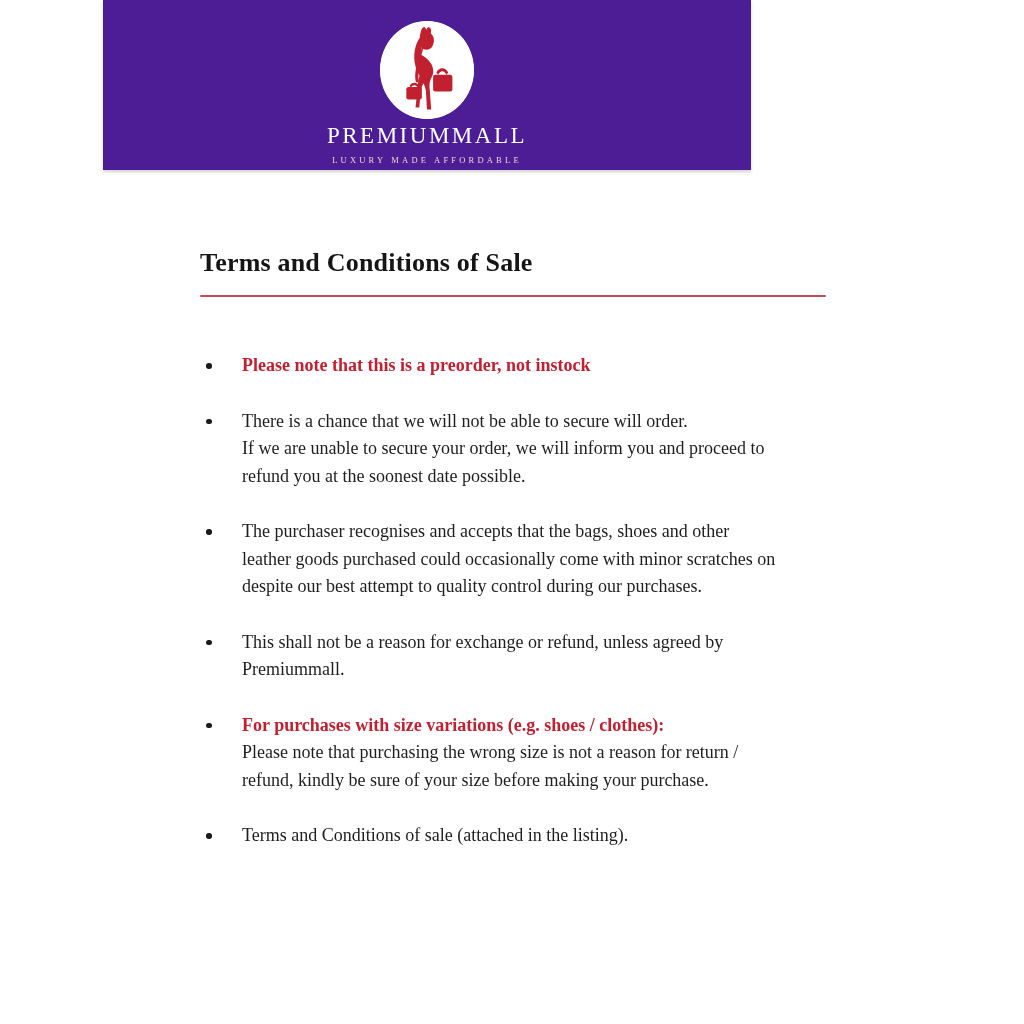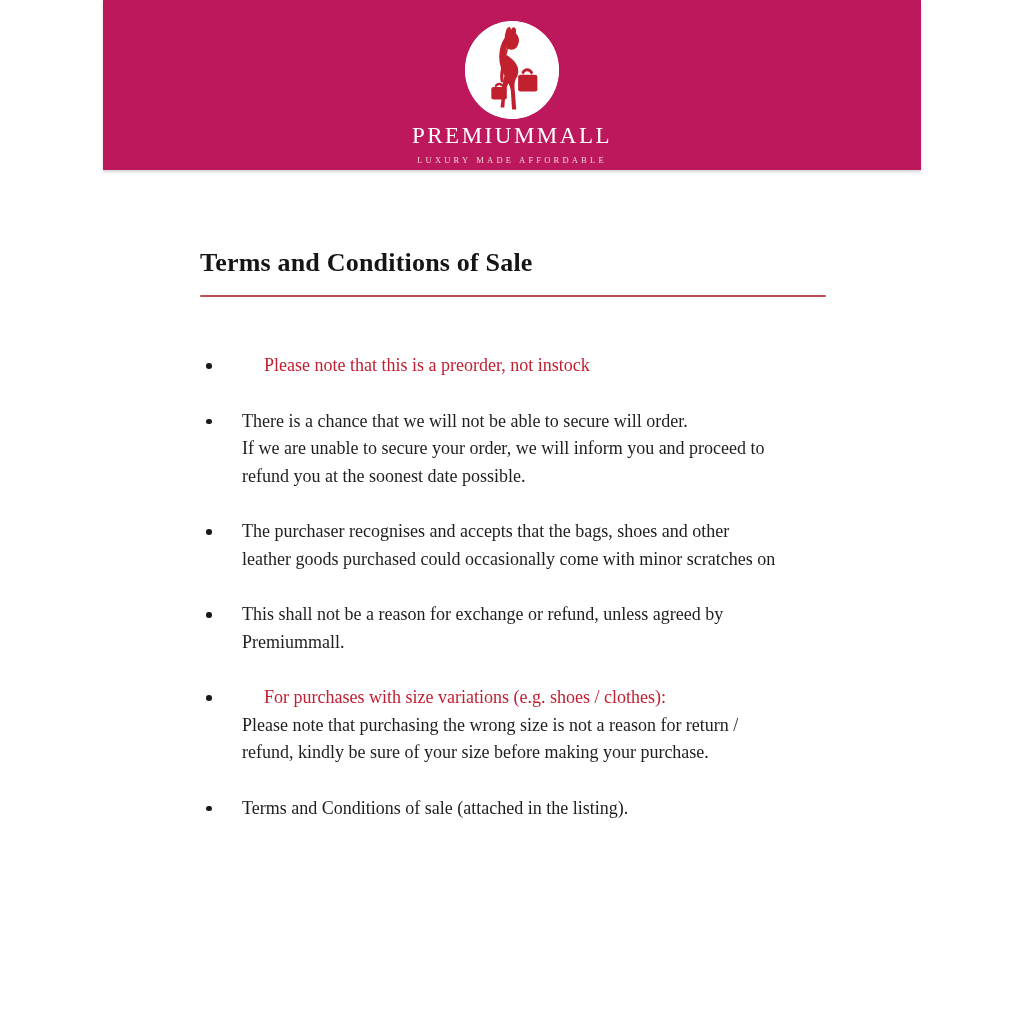--- a/index.html
+++ b/index.html
@@ -10,22 +10,22 @@
     height: 1024px;
     background: #ffffff;
     overflow: hidden;
     font-family: "Liberation Serif", "DejaVu Serif", serif;
   }
 
   
   .banner {
     position: absolute;
     left: 103px; top: 0;
-    width: 818px; height: 170px;
-    background: #be185d;
+    width: 648px; height: 170px;
+    background: #4c1d95;
     box-shadow: 0 2px 3px rgba(0,0,0,0.18);
     display: flex;
     flex-direction: column;
     align-items: center;
   }
   .logo-circle {
     margin-top: 21px;
     width: 94px; height: 98px;
     border-radius: 50%;
     background: #ffffff;
@@ -84,23 +84,22 @@
     color: #1e1e1e;
   }
   .bullet-dot {
     position: absolute;
     left: 1px; top: 11px;
     width: 5.5px; height: 5.5px;
     border-radius: 50%;
     background: #1a1a1a;
   }
   .bullet-lead {
-    font-weight: 400;
+    font-weight: 700;
     color: #c22031;
-    margin-left: 22px;
   }
   .bullet-line { white-space: nowrap; }
 </style>
 </head>
 <body>
 
 <div class="page">
 
   <header class="banner">
     <span class="logo-circle">
@@ -146,20 +145,21 @@
       <span class="bullet-dot"></span>
       <div class="bullet-line">There is a chance that we will not be able to secure will order.</div>
       <div class="bullet-line">If we are unable to secure your order, we will inform you and proceed to</div>
       <div class="bullet-line">refund you at the soonest date possible.</div>
     </li>
 
     <li class="bullet-item">
       <span class="bullet-dot"></span>
       <div class="bullet-line">The purchaser recognises and accepts that the bags, shoes and other</div>
       <div class="bullet-line">leather goods purchased could occasionally come with minor scratches on</div>
+      <div class="bullet-line">despite our best attempt to quality control during our purchases.</div>
     </li>
 
     <li class="bullet-item">
       <span class="bullet-dot"></span>
       <div class="bullet-line">This shall not be a reason for exchange or refund, unless agreed by</div>
       <div class="bullet-line">Premiummall.</div>
     </li>
 
     <li class="bullet-item">
       <span class="bullet-dot"></span>

